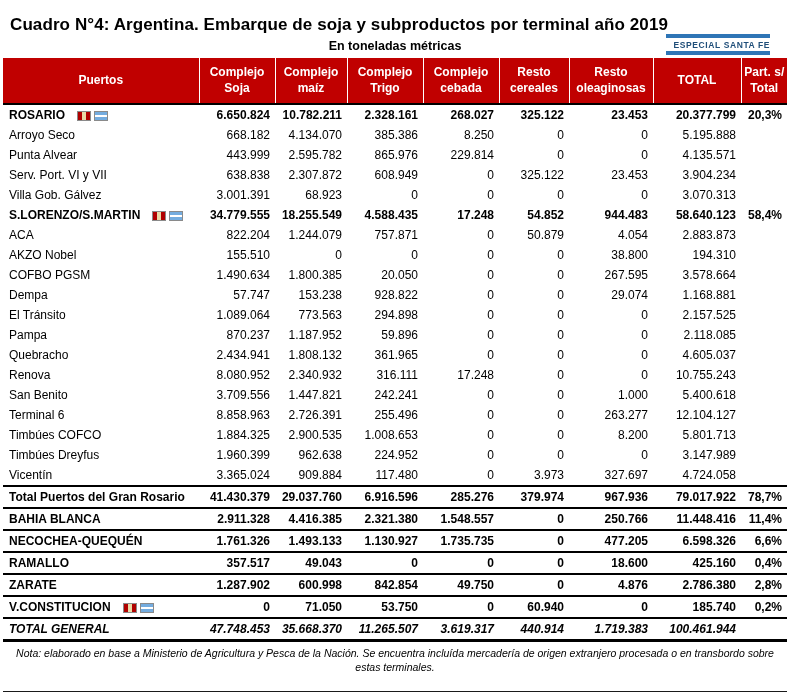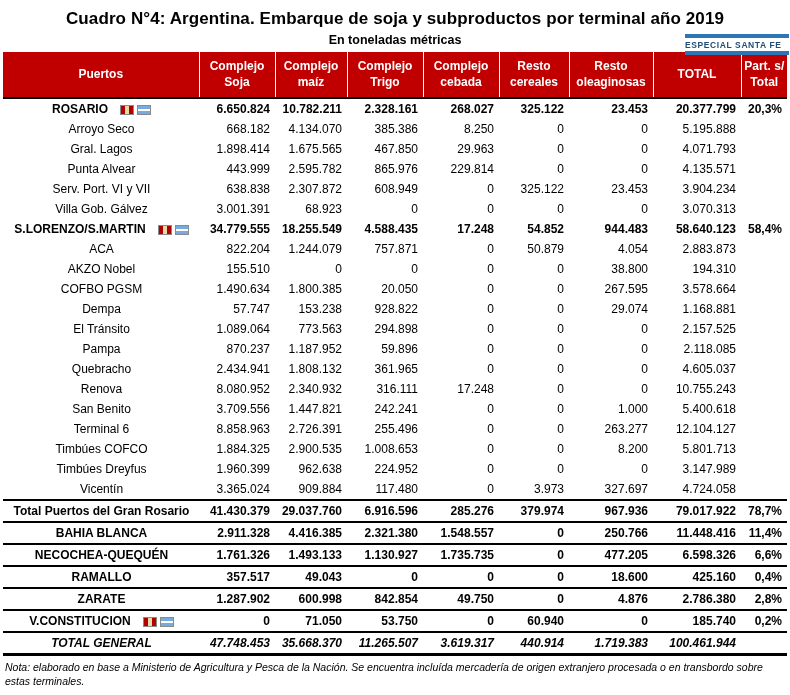--- a/index.html
+++ b/index.html
@@ -7,37 +7,36 @@
     margin: 0; padding: 0;
     width: 790px; height: 695px;
     background: #ffffff;
     font-family: "Liberation Sans", sans-serif;
     color: #000;
     overflow: hidden;
     position: relative;
   }
   .title {
     margin: 0;
-    padding: 9px 10px 1px;
-    text-align: center;
+    padding: 15px 10px 1px;
     font-size: 17px;
     font-weight: bold;
     letter-spacing: 0.1px;
   }
   .subtitle {
     text-align: center;
     font-weight: bold;
     font-size: 12.5px;
     margin: 3px 12px 5px;
   }
   .badge {
     position: absolute;
-    top: 34px; right: 1px;
+    top: 34px; right: 20px;
     width: 104px;
-    text-align: left;
+    text-align: right;
   }
   .badge-inner {
     border-top: 4px solid #2E75B6;
     border-bottom: 4px solid #2E75B6;
     padding: 2px 0 1px;
     font-size: 8.5px;
     font-weight: bold;
     color: #1F4E79;
     letter-spacing: 0.6px;
     white-space: nowrap;
@@ -71,44 +70,45 @@
   thead th + th { border-left: 1px solid #ffffff; }
   thead tr { border-bottom: 2px solid #000; }
   tbody td {
     font-size: 12px;
     height: 20px;
     line-height: 20px;
     padding: 0 5px;
     white-space: nowrap;
     overflow: hidden;
   }
-  tbody td.name-cell { text-align: center; padding-left: 6px; }
+  tbody td.name-cell { text-align: left; padding-left: 6px; }
   tbody td.num { text-align: right; }
   tbody tr.bold td { font-weight: bold; }
   .flag {
     display: inline-block;
     width: 14px; height: 10px;
     vertical-align: middle;
     border: 1px solid #8a8a8a;
   }
   .flag-santafe {
     margin-left: 12px;
     background: linear-gradient(90deg, #B00000 0 34%, #e8d9a6 34% 66%, #B00000 66% 100%);
   }
   .flag-argentina {
     margin-left: 3px;
     background: linear-gradient(180deg, #74ACDF 0 33%, #ffffff 33% 67%, #74ACDF 67% 100%);
   }
   .note {
     margin: 3px 3px 0;
-    padding: 1px 2px 9px;
+    padding: 1px 2px 17px;
     font-size: 10.5px;
     font-style: italic;
     line-height: 1.35;
     border-bottom: 1px solid #1a1a1a;
+    text-align: center;
   }
 </style>
 </head>
 <body>
 
 <div>
   <h1 class="title">Cuadro N°4: Argentina. Embarque de soja y subproductos por terminal año 2019</h1>
 
   <div class="badge">
     <div class="badge-inner">ESPECIAL SANTA FE</div>
@@ -158,31 +158,20 @@
           <td class="num">668.182</td>
           <td class="num">4.134.070</td>
           <td class="num">385.386</td>
           <td class="num">8.250</td>
           <td class="num">0</td>
           <td class="num">0</td>
           <td class="num">5.195.888</td>
           <td class="num"></td>
         </tr>
         <tr>
-          <td class="name-cell"><span>Gral. Lagos</span></td>
-          <td class="num">1.898.414</td>
-          <td class="num">1.675.565</td>
-          <td class="num">467.850</td>
-          <td class="num">29.963</td>
-          <td class="num">0</td>
-          <td class="num">0</td>
-          <td class="num">4.071.793</td>
-          <td class="num"></td>
-        </tr>
-        <tr>
           <td class="name-cell"><span>Punta Alvear</span></td>
           <td class="num">443.999</td>
           <td class="num">2.595.782</td>
           <td class="num">865.976</td>
           <td class="num">229.814</td>
           <td class="num">0</td>
           <td class="num">0</td>
           <td class="num">4.135.571</td>
           <td class="num"></td>
         </tr>

